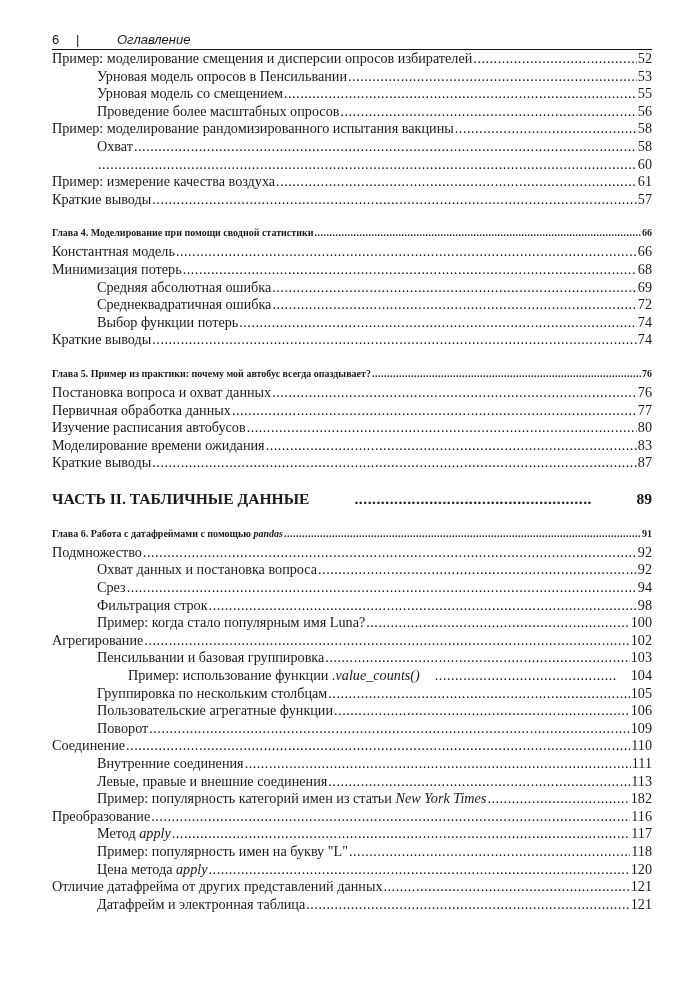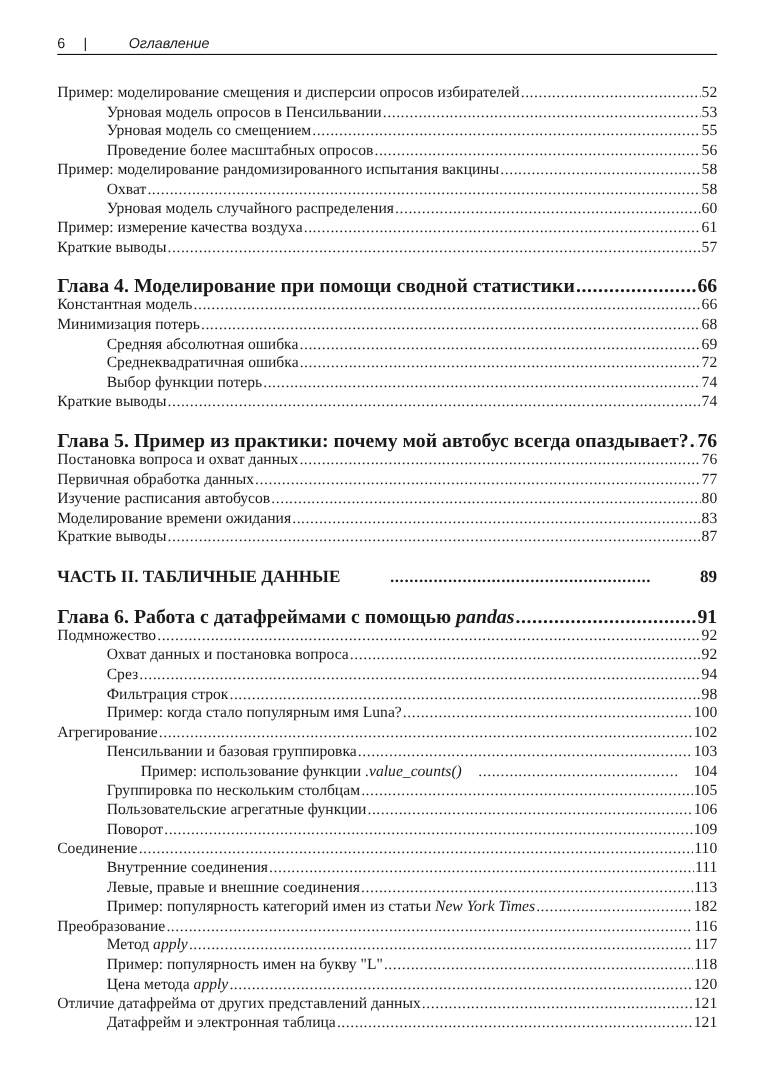--- a/index.html
+++ b/index.html
@@ -2,31 +2,31 @@
 <html><head>
 <meta charset="utf-8">
 <style>
   html, body { margin: 0; padding: 0; background: #ffffff; }
   body { width: 700px; height: 988px; position: relative; overflow: hidden; color: #1a1a1a; }
   .header { position: absolute; left: 52px; top: 31px; width: 600px; height: 18px;
     font-family: "Liberation Sans", sans-serif; font-size: 13px; border-bottom: 1.5px solid #111; }
   .header .num { position: absolute; left: 0; top: 1px; }
   .header .sep { position: absolute; left: 24px; top: 1px; }
   .header .ttl { position: absolute; left: 44px; top: 1px; font-style: italic; margin-left: 21px; }
-  .toc { position: absolute; left: 52px; top: 76px; width: 600px;
+  .toc { position: absolute; left: 52px; top: 50px; width: 600px;
     font-family: "Liberation Serif", serif; font-size: 14.2px; }
   .row { display: flex; align-items: baseline; height: 17.6px; line-height: 17.6px; white-space: nowrap; }
   .row .t { flex: 0 0 auto; }
   .row .dots { flex: 1 1 auto; overflow: hidden; margin: 0 1px; }
   .row .dots::after { content: "........................................................................................................................................................................................................................................................"; letter-spacing: 0.5px; }
   .row .p { flex: 0 0 auto; }
   .l1 { padding-left: 0; }
   .l2 { padding-left: 45px; text-align: center; }
   .l3 { padding-left: 76px; gap: 14px; }
-  .chap { font-weight: bold; font-size: 18px; height: 20px; line-height: 20px; }
+  .chap { font-weight: bold; font-size: 10px; height: 20px; line-height: 20px; }
   .part { font-weight: bold; font-size: 15.6px; height: 20px; line-height: 20px; gap: 44px; }
   .gap { height: 15px; }
   .gap2 { height: 17px; }
   i { }
 </style>
 </head>
 <body>
 
 <div class="header">
   <span class="num">6</span>
@@ -60,21 +60,20 @@
       <span class="t">Пример: моделирование рандомизированного испытания вакцины</span>
       <span class="dots"></span>
       <span class="p">58</span>
     </div>
   <div class="row l2">
       <span class="t">Охват</span>
       <span class="dots"></span>
       <span class="p">58</span>
     </div>
   <div class="row l2">
-      <span class="t">Урновая модель случайного распределения</span>
       <span class="dots"></span>
       <span class="p">60</span>
     </div>
   <div class="row l1">
       <span class="t">Пример: измерение качества воздуха</span>
       <span class="dots"></span>
       <span class="p">61</span>
     </div>
   <div class="row l1">
       <span class="t">Краткие выводы</span>

